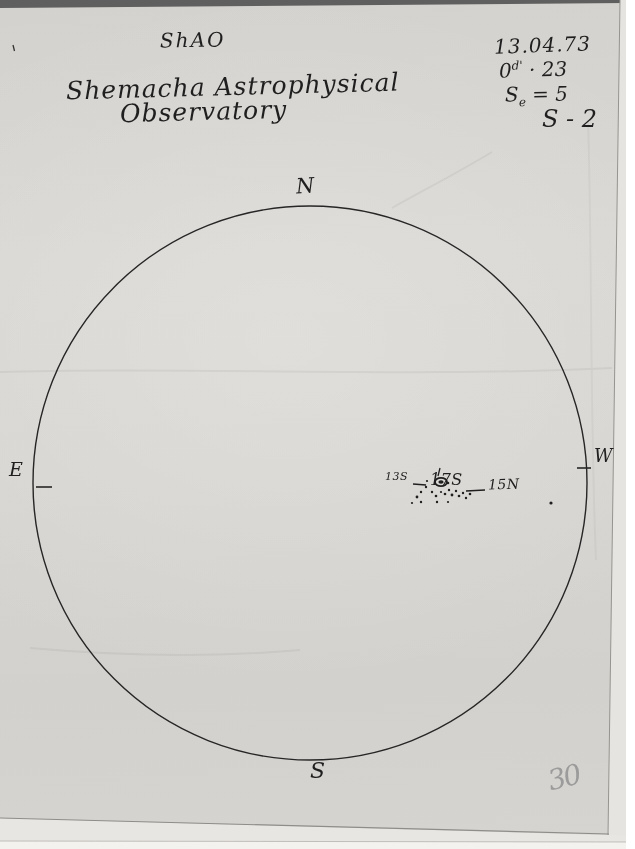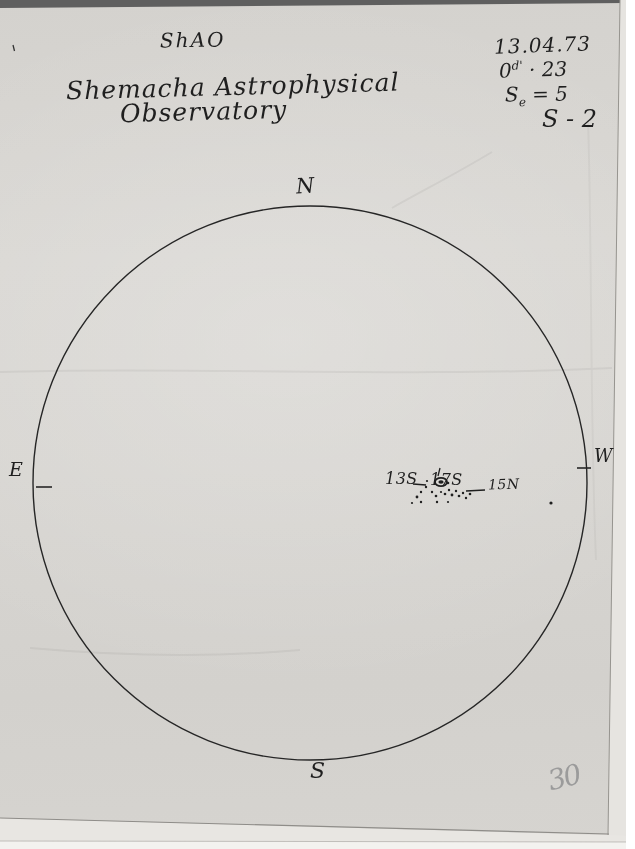--- a/index.html
+++ b/index.html
@@ -32,21 +32,21 @@
   .obs-time{left:499px;top:59px;font-size:20px;transform:rotate(-2deg);}
   .obs-seeing{left:505px;top:84px;font-size:20px;transform:rotate(-1deg);}
   .obs-quality{left:507px;top:107px;font-size:24px;margin-left:35px;}
   .obs-time sup{font-size:12px;}
   .obs-seeing sub{font-size:12px;}
   .compass-n{left:296px;top:175px;font-size:21px;transform:rotate(-4deg);}
   .compass-e{left:9px;top:460px;font-size:19px;}
   .compass-w{left:594px;top:447px;font-size:18px;}
   .compass-s{left:310px;top:759px;font-size:22px;}
   .spot-top{left:430px;top:472px;font-size:16px;letter-spacing:0.5px;}
-  .spot-left{left:385px;top:471px;font-size:16px;letter-spacing:0.5px;font-style:italic;}
+  .spot-left{left:385px;top:471px;font-size:11px;letter-spacing:0.5px;font-style:italic;}
   .spot-right{left:488px;top:477px;font-size:14px;letter-spacing:0.5px;transform:rotate(-2deg);}
   .page-mark{
     left:548px;top:763px;font-size:28px;color:#9b9b9b;
     transform:rotate(-14deg);letter-spacing:-2px;font-weight:normal;
   }
 </style>
 </head>
 <body>
 
 <div class="scan">

